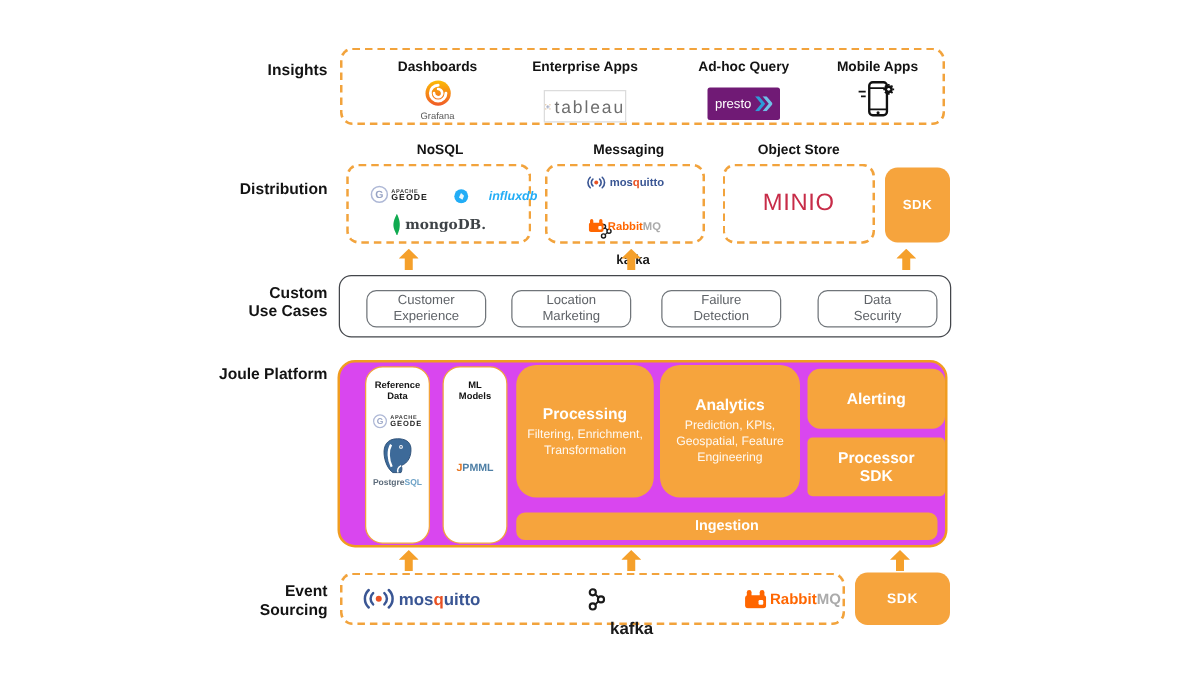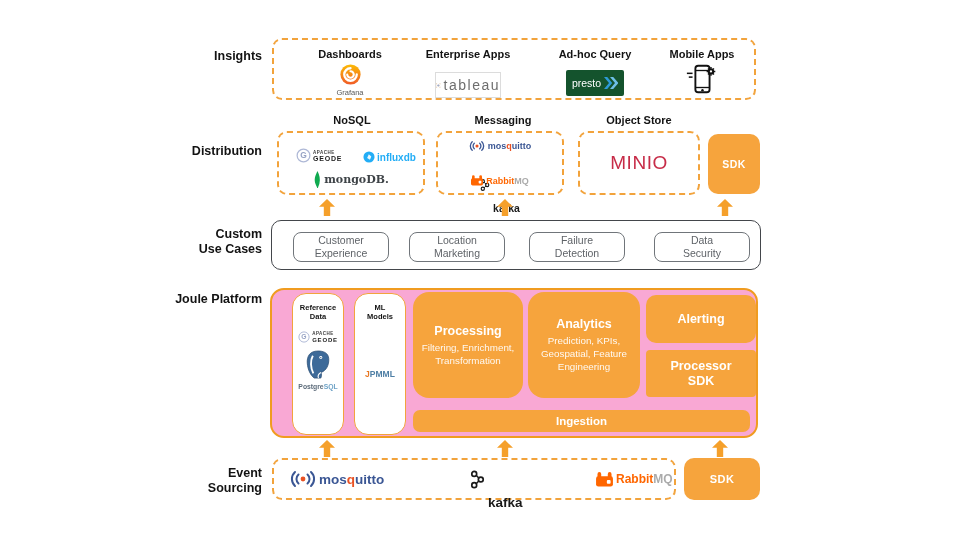--- a/index.html
+++ b/index.html
@@ -20,21 +20,21 @@
   .arr{position:absolute;width:16px;height:17px;background:#F5A02B;
        clip-path:polygon(50% 0,100% 46%,70% 46%,70% 100%,30% 100%,30% 46%,0 46%);}
   
   .uc-wrap{position:absolute;left:271px;top:220px;width:490px;height:50px;
            border:1.5px solid #43464B;border-radius:10px;box-sizing:border-box;background:#fff;}
   .ucase{position:absolute;top:11px;width:96px;height:30px;border:1.3px solid #70757A;border-radius:8px;
          box-sizing:border-box;display:flex;flex-direction:column;align-items:center;justify-content:center;
          font-size:10.5px;line-height:13px;color:#5F6368;text-align:center;}
   
   .joule{position:absolute;left:270px;top:288px;width:488px;height:150px;
-         border:2px solid #F09C20;border-radius:14px;box-sizing:border-box;background:#f9a8d4;}
+         border:2px solid #F09C20;border-radius:14px;box-sizing:border-box;background:#d946ef;}
   .wbox{position:absolute;top:3px;width:52px;height:142px;border:1.5px solid #F2A33C;border-radius:14px;
         box-sizing:border-box;background:#fff;text-align:center;}
   .wbox-title{margin-top:9px;font-size:7.5px;font-weight:bold;line-height:9px;color:#131313;}
   .obox{position:absolute;background:#F6A43D;color:#fff;display:flex;flex-direction:column;
         align-items:center;justify-content:center;text-align:center;box-sizing:border-box;}
   .obox .t{font-size:12.5px;font-weight:bold;line-height:15px;}
   .obox .s{font-size:9.8px;line-height:13px;color:rgba(255,255,255,0.93);padding:2px 6px 0 6px;}
   
   .logorow{display:flex;align-items:center;gap:3px;}
   .mosq-txt{font-weight:bold;color:#3A5694;}
@@ -44,33 +44,33 @@
   .rab-g{font-weight:bold;color:#ABABAB;}
   .sm-logo{font-size:9px;}
   .lg-logo{font-size:13.5px;}
   .minio{font-size:19px;color:#C72C48;letter-spacing:0.5px;}
   .minio .b{font-weight:normal;}
   .minio .l{font-weight:normal;}
   .geode{display:flex;align-items:center;gap:2px;}
   .geode-txt{text-align:left;line-height:6px;}
   .geode-a{font-size:4.5px;font-weight:bold;color:#3a3a3a;letter-spacing:0.5px;display:block;}
   .geode-g{font-size:7px;font-weight:bold;color:#1d1d1d;letter-spacing:0.8px;display:block;}
-  .influx{display:flex;align-items:center;gap:2px;font-size:10px;font-weight:bold;color:#22ADF6;}
+  .influx{display:flex;align-items:center;gap:16px;font-size:10px;font-weight:bold;font-style:italic;color:#22ADF6;}
   .mongo{display:flex;align-items:center;gap:2px;font-family:"DejaVu Serif",serif;
          font-size:11px;font-weight:bold;color:#3E4347;}
   .jpmml{font-size:8.5px;font-weight:bold;}
   .jpmml .j{color:#E87722;}
   .jpmml .p{color:#4E7FA5;}
   .pg-txt{font-size:6.8px;font-weight:bold;margin-top:3px;}
   .pg-txt .pre{color:#5C6B7A;}
   .pg-txt .sql{color:#6FA3C7;}
   .tabchip{width:64px;height:24px;border:1px solid #DCDCDC;background:#fff;margin:12px auto 0 auto;
            display:flex;align-items:center;justify-content:center;gap:3px;}
   .tab-txt{font-size:14px;color:#6E6E6E;letter-spacing:1.5px;}
-  .prestochip{width:58px;height:26px;background:#14532d;border-radius:2px;margin:10px auto 0 auto;
+  .prestochip{width:58px;height:26px;background:#701a75;border-radius:2px;margin:10px auto 0 auto;
               display:flex;align-items:center;justify-content:center;gap:3px;}
   .presto-txt{color:#fff;font-size:10.5px;}
   .gtext{font-size:7.5px;color:#585858;margin-top:1px;}
   .centerflex{position:absolute;left:0;width:100%;display:flex;justify-content:center;}
 </style>
 </head>
 <body>
 
 <div class="canvas">
 

